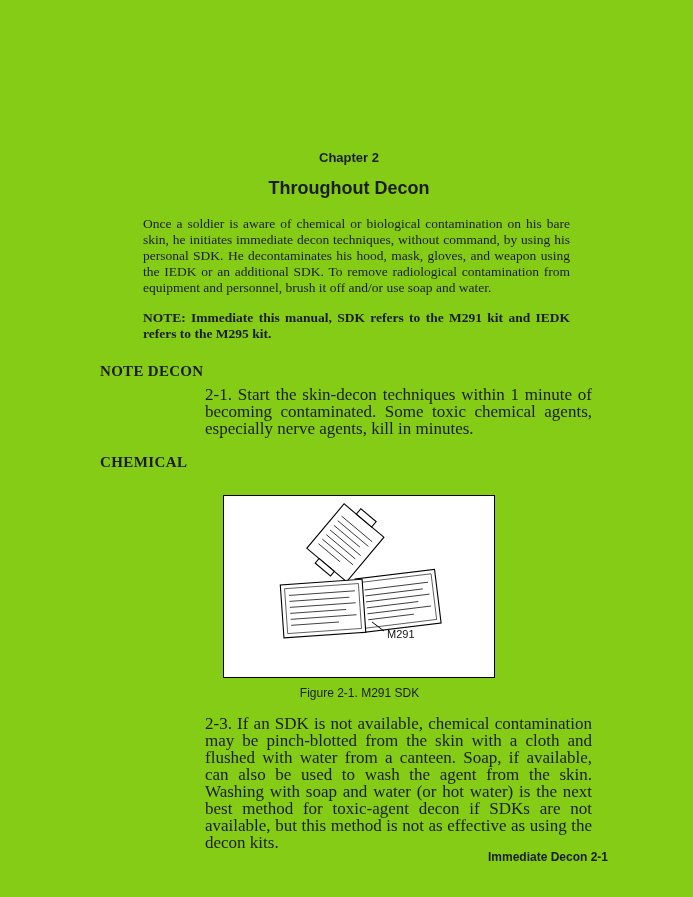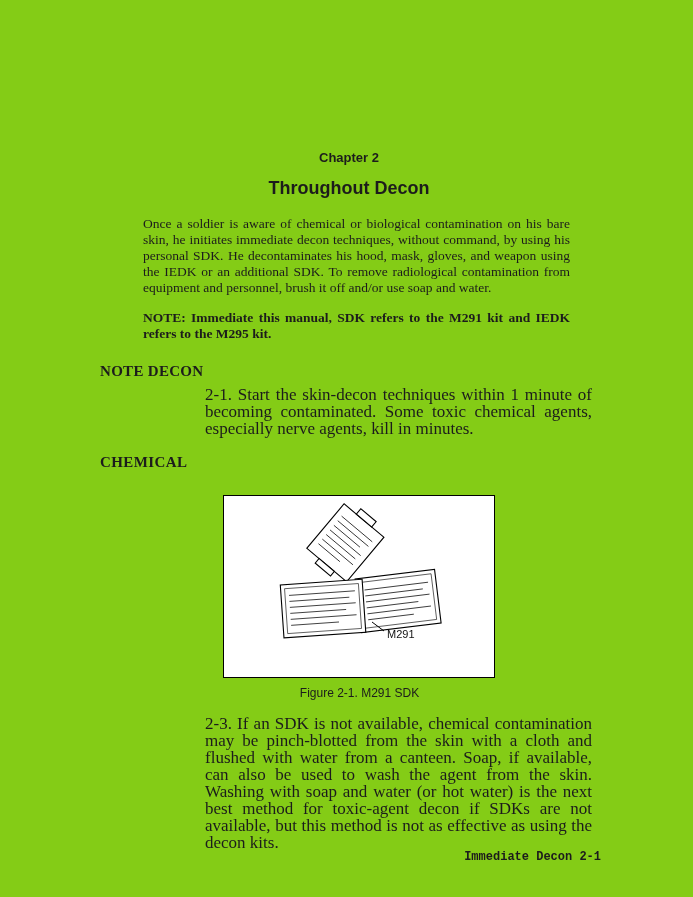--- a/index.html
+++ b/index.html
@@ -75,23 +75,23 @@
   .figure-caption {
     margin: 8px 0 0 123px;
     width: 273px;
     text-align: center;
     font-family: "Liberation Sans", sans-serif;
     font-weight: normal;
     font-size: 12px;
   }
   .page-footer {
     position: absolute;
-    right: 92px;
+    right: 85px;
     bottom: 33px;
-    font-family: Liberation Mono, monospace;
+    font-family: Liberation Sans, sans-serif;
     font-weight: bold;
     font-size: 12px;
   }
   .pkt-line { stroke: #333; stroke-width: 0.9; }
   .pkt-edge { fill: #ffffff; stroke: #000; stroke-width: 1.1; }
   .pkt-inner { fill: none; stroke: #000; stroke-width: 0.6; }
   .fig-label-text {
     font-family: "Liberation Sans", sans-serif;
     font-size: 11px;
     fill: #111;

